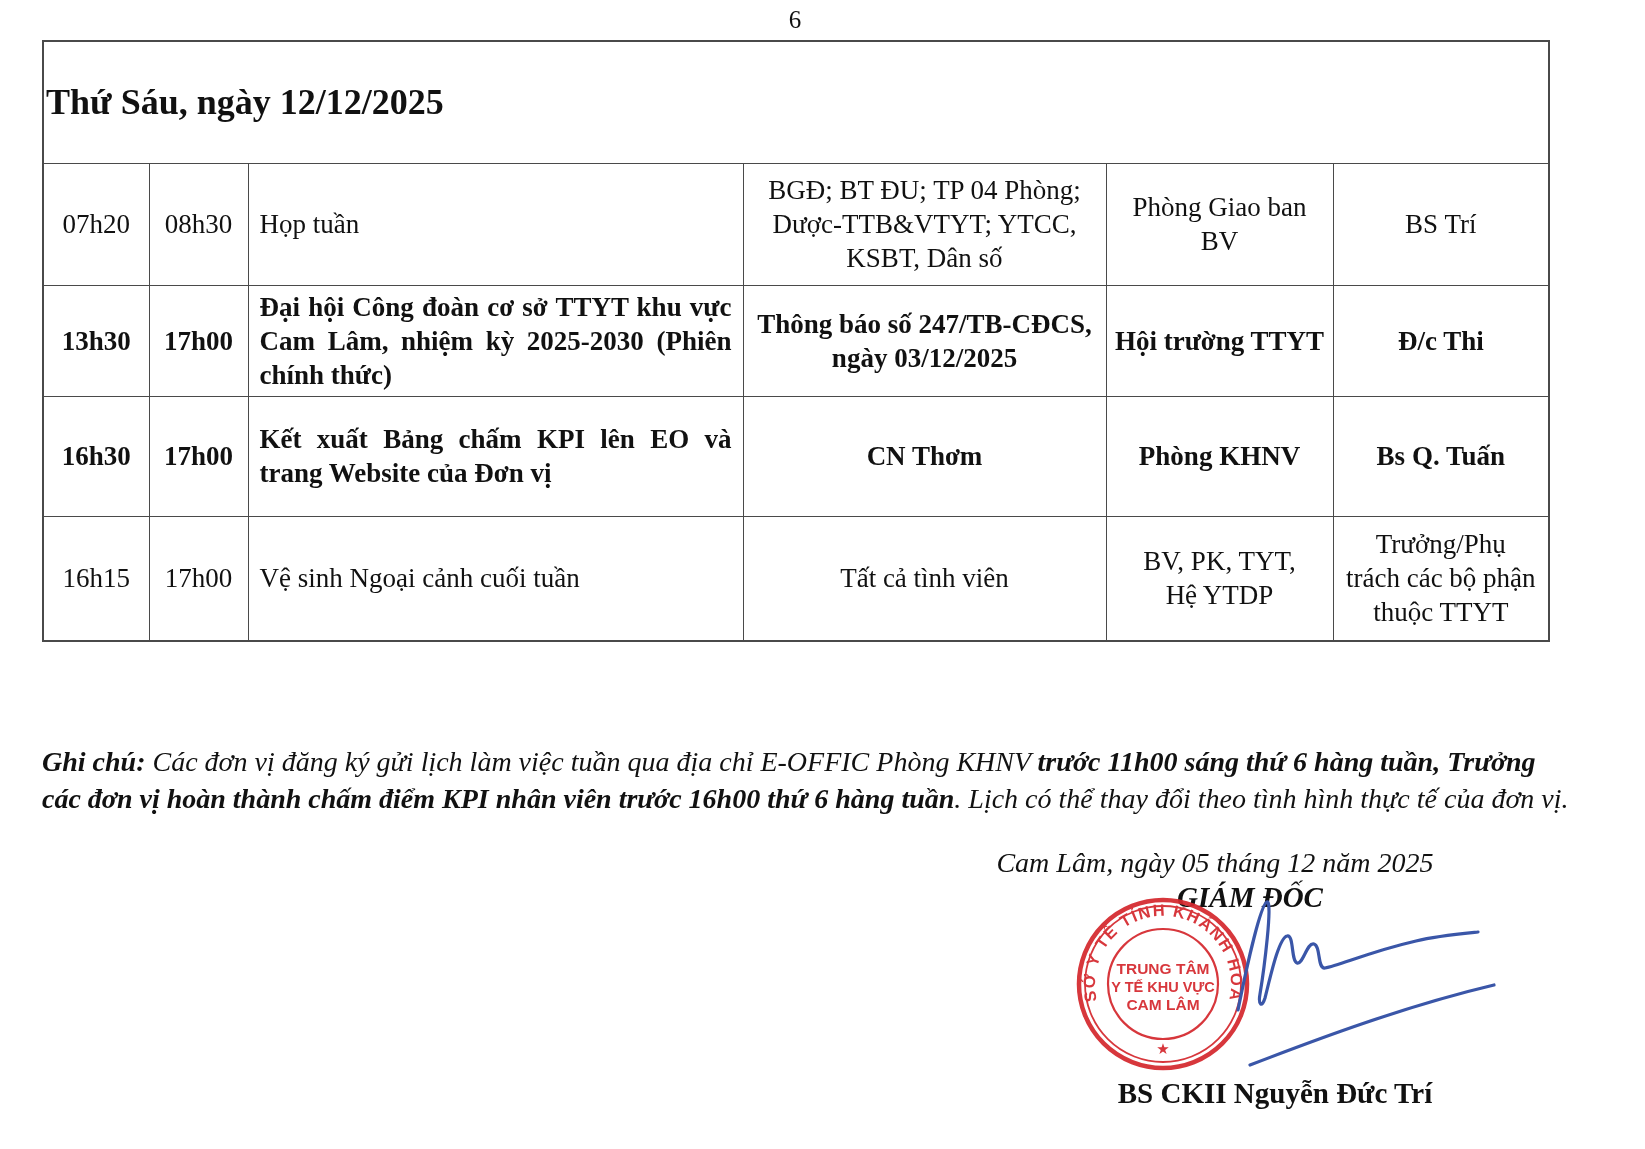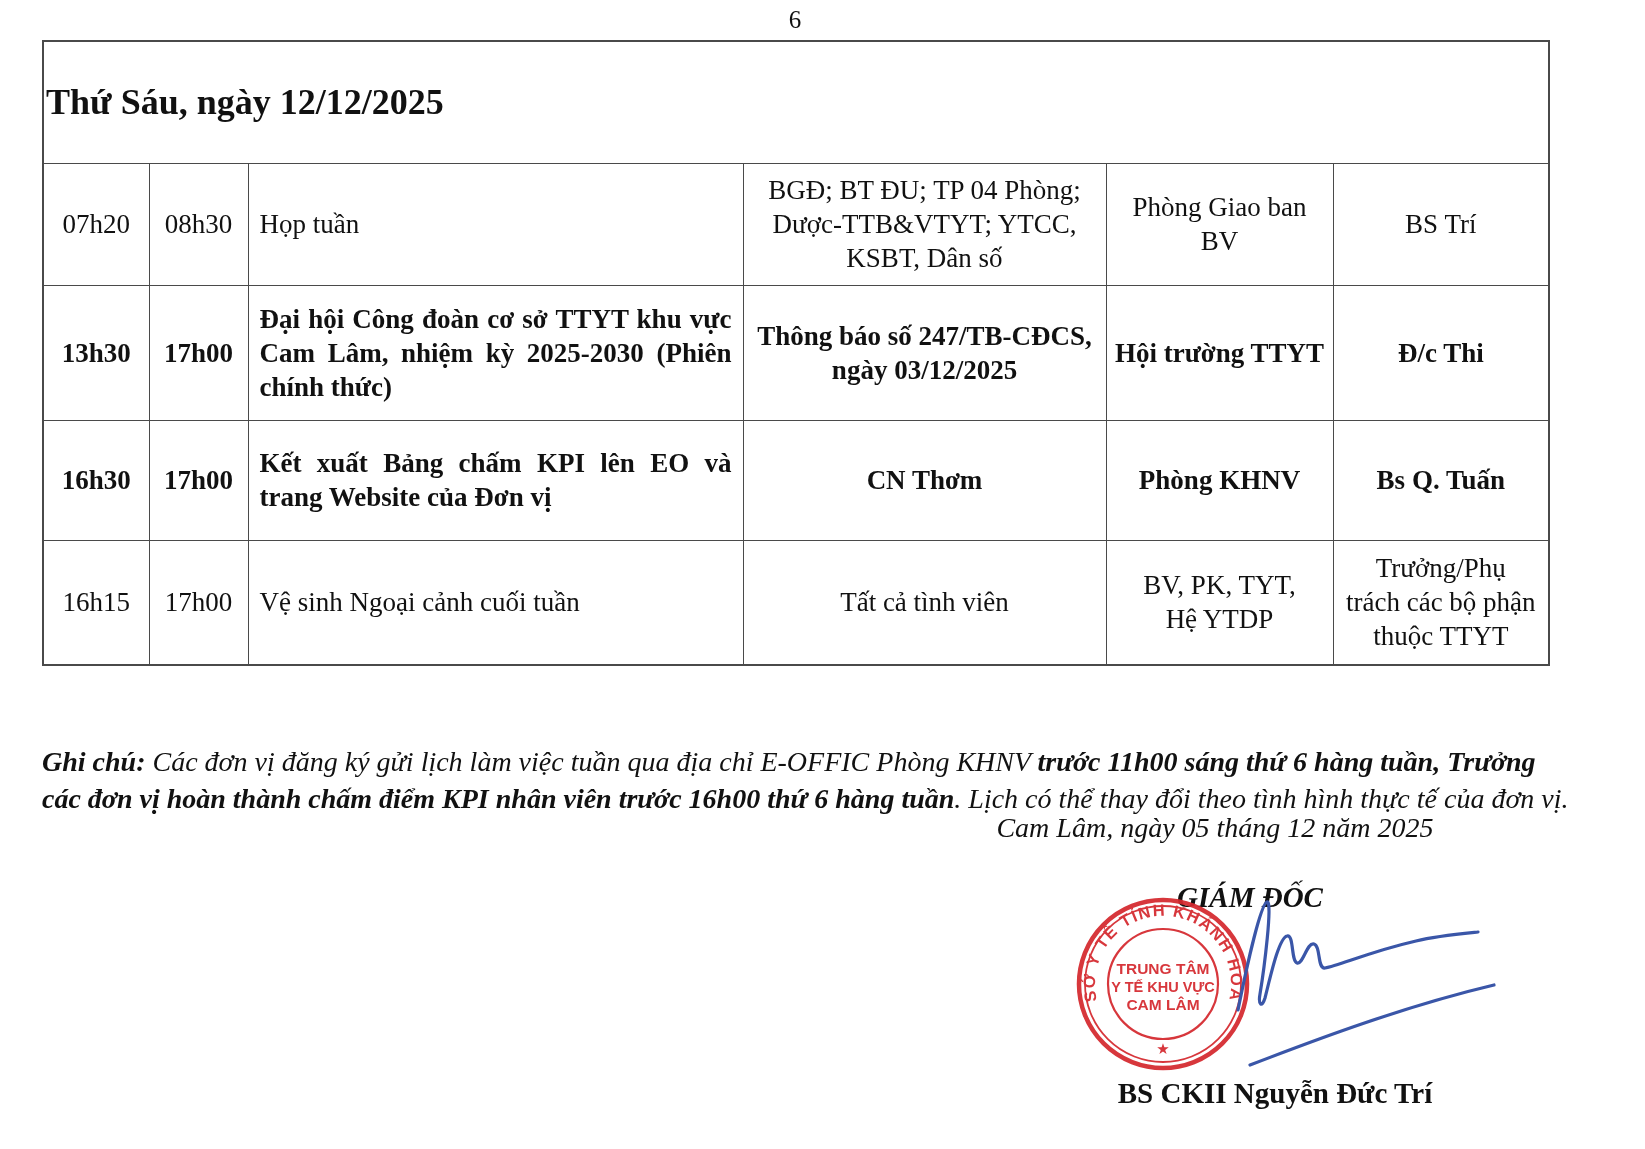--- a/index.html
+++ b/index.html
@@ -29,37 +29,37 @@
     overflow:hidden;
   }
   tr.day-header-row td{
     height:104px;
     font-weight:bold;
     font-size:36px;
     padding-left:2px;
     white-space:normal;
   }
   td.c-time{text-align:center;}
-  td.c-content{text-align:left;padding:16px 11px;white-space:normal;}
+  td.c-content{text-align:left;padding:4px 11px;white-space:normal;}
   td.c-part,td.c-loc,td.c-lead{text-align:center;padding:4px 8px;}
   tbody tr:nth-child(1){height:122px;}
   tbody tr:nth-child(2){height:105px;}
   tbody tr:nth-child(3){height:120px;}
   tbody tr:nth-child(4){height:125px;margin-left:8px;}
   tbody tr:nth-child(5){height:108px;}
   tbody tr.bold td{font-weight:bold;}
   tbody tr.bold td.c-content{text-align:justify;}
   .note{
     position:absolute;left:42px;top:744px;width:1528px;
     font-style:italic;font-size:28px;line-height:1.32;
     text-align:left;
   }
   .note .b{font-weight:bold;}
   .sign-date{
-    position:absolute;left:995px;top:812px;width:440px;
+    position:absolute;left:995px;top:847px;width:440px;
     text-align:center;font-style:italic;font-size:28px;
   }
   .sign-title{
     position:absolute;left:1050px;top:881px;width:400px;
     text-align:center;font-weight:bold;font-size:29px;font-style:italic;
   }
   .sign-name{
     position:absolute;left:1075px;top:1077px;width:400px;
     text-align:center;font-weight:bold;font-size:29px;
   }

